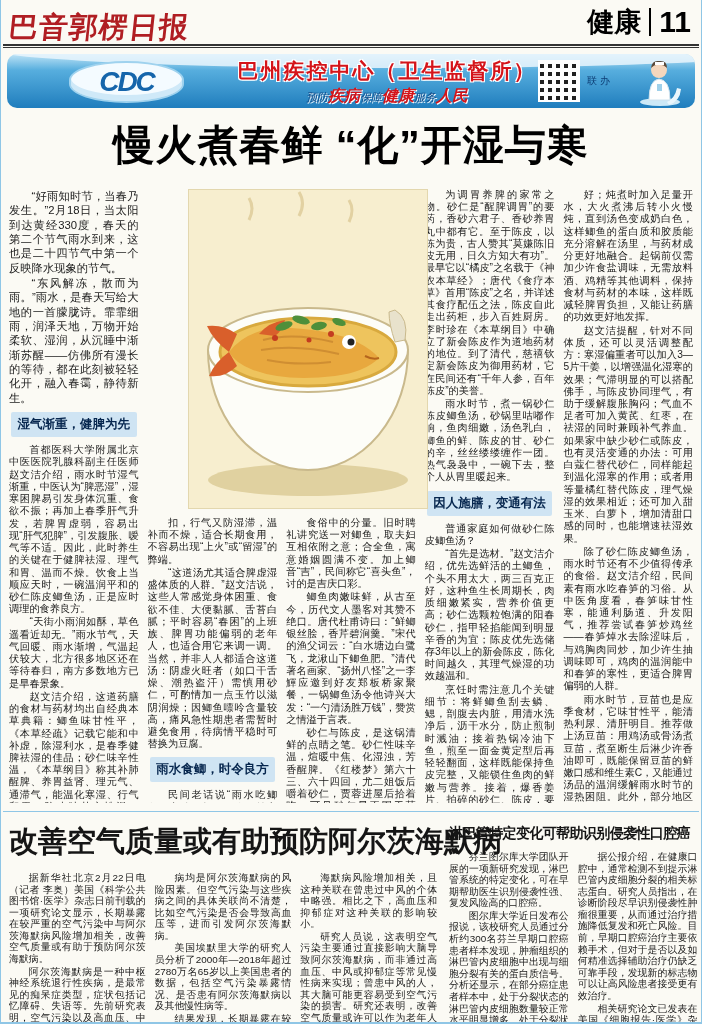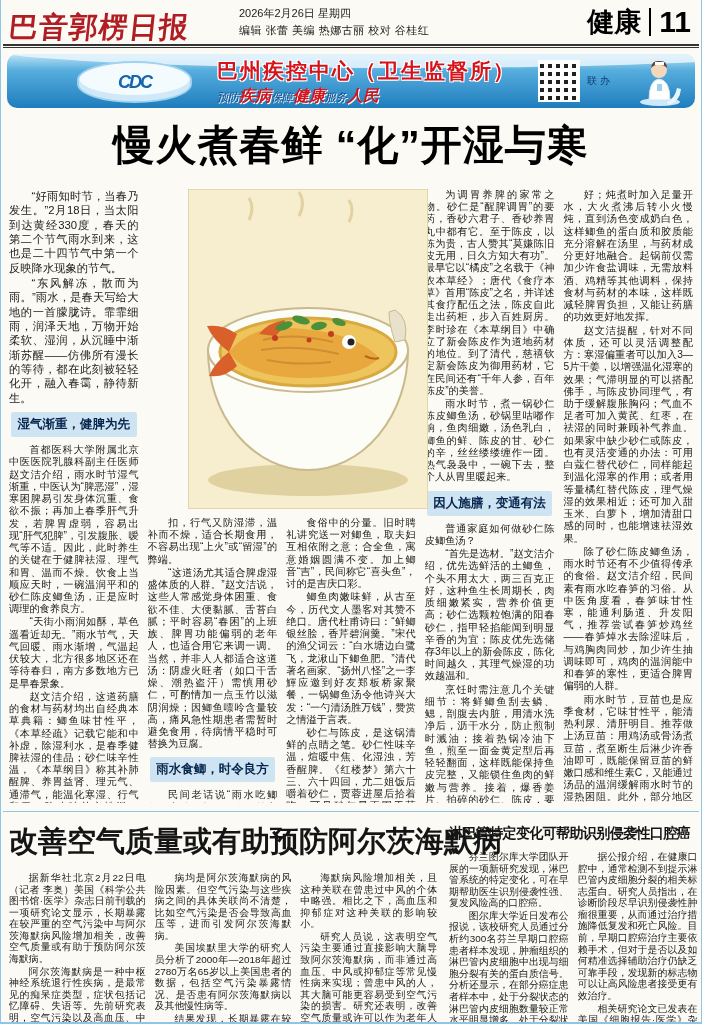--- a/index.html
+++ b/index.html
@@ -25,25 +25,25 @@
   .section-sep{ width:2px; height:28px; background:#000; }
   .page-num{ font-size:30px; font-weight:700; color:#000; }
   .header-rule{ height:4px; margin:0 2px; border-top:2px solid #333; border-bottom:1px solid #333; }
   
   .banner{
     position:relative; height:54px; margin:6px 6px 0 6px; border-radius:10px; overflow:hidden;
     background:linear-gradient(180deg,#bfe4f6 0%,#57aede 30%,#1f7dbd 100%);
   }
   .banner::before{ content:""; position:absolute; left:-20px; top:-26px; width:120%; height:40px;
     background:#eaf6fd; border-radius:50%; opacity:.85; }
-  .cdc-logo{ position:absolute; left:70px; top:7px; width:115px; height:42px; background:#f4fbff;
+  .cdc-logo{ position:absolute; left:62px; top:7px; width:115px; height:42px; background:#f4fbff;
     border-radius:50% / 45%; border:2px solid #9fd2ee; display:flex; align-items:center; justify-content:center;
-    font-weight:900; font-style:italic; font-size:18px; color:#1565ab; letter-spacing:-2px;
+    font-weight:900; font-style:italic; font-size:28px; color:#1565ab; letter-spacing:-2px;
     box-shadow:inset 0 -6px 0 #cfe9f8;text-align:right; }
-  .banner-text{ position:absolute; left:210px; top:3px; width:340px; text-align:left; }
+  .banner-text{ position:absolute; left:210px; top:3px; width:340px; text-align:center; }
   .banner-title{ font-size:21px; font-weight:900; color:#d4141a; letter-spacing:2px; white-space:nowrap;
     text-shadow:1px 1px 0 #fff,-1px -1px 0 #fff,1px -1px 0 #fff,-1px 1px 0 #fff; }
   .banner-slogan{ margin-top:1px; font-style:italic; white-space:nowrap; }
   .banner-slogan .s-small{ font-size:11px; font-weight:400; color:#14508d;
     text-shadow:1px 1px 0 #fff; }
   .banner-slogan .s-big{ font-size:16px; font-weight:900; color:#d4141a; 
     text-shadow:1px 1px 0 #fff; }
   .qr{ position:absolute; right:115px; top:6px; width:42px; height:42px; background:
     repeating-linear-gradient(0deg,#111 0 4px,#fff 4px 8px),
     repeating-linear-gradient(90deg,#111 0 4px,#fff 4px 8px);
@@ -79,24 +79,20 @@
     margin:6px 0 8px 0; transform:scaleX(.97); transform-origin:left; }
   .cols2{ display:grid; grid-template-columns:repeat(2,1fr); gap:9px; height:196px; overflow:hidden; }
 </style>
 </head>
 <body>
 
 <div class="page">
 
   <div class="masthead-row">
     <div class="masthead">巴音郭楞日报</div>
-    <div class="pubinfo">
-      <div class="date-line">2026年2月26日  星期四</div>
-      <div class="editors-line">编辑 张蕾    美编 热娜古丽    校对 谷桂红</div>
-    </div>
     <div class="section-box">
       <span class="section-name">健康</span>
       <span class="section-sep"></span>
       <span class="page-num">11</span>
     </div>
   </div>
   <div class="header-rule"></div>
 
   <div class="banner">
     <div class="cdc-logo">CDC</div>

